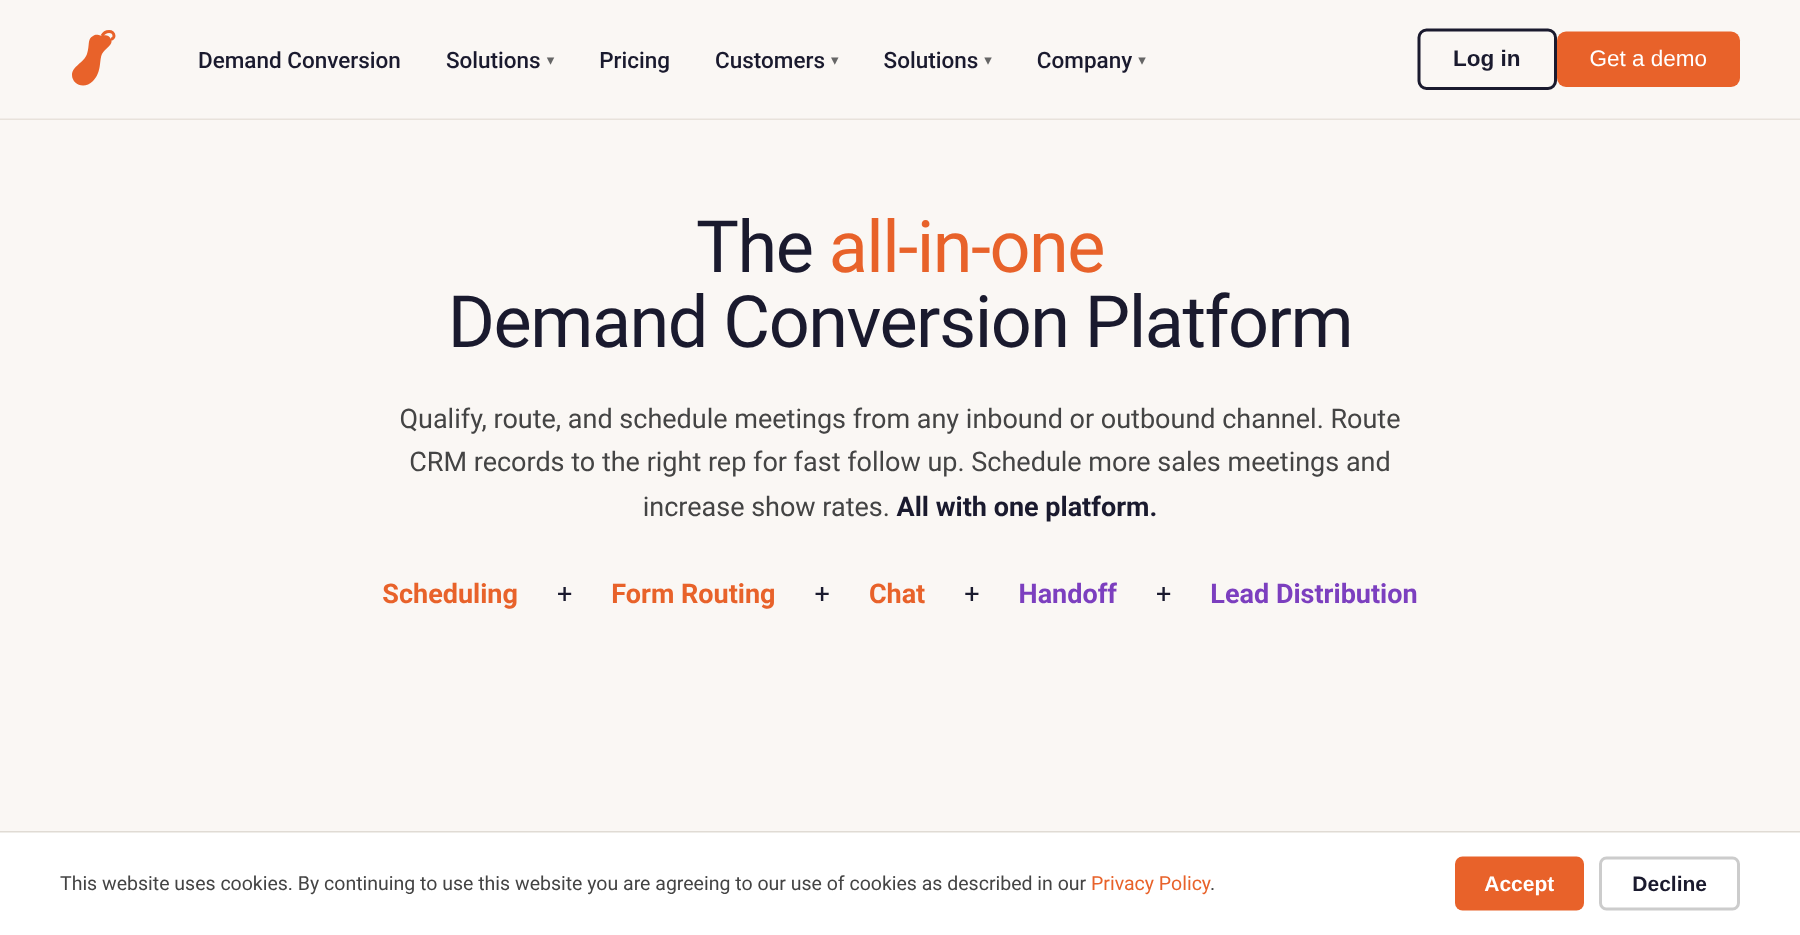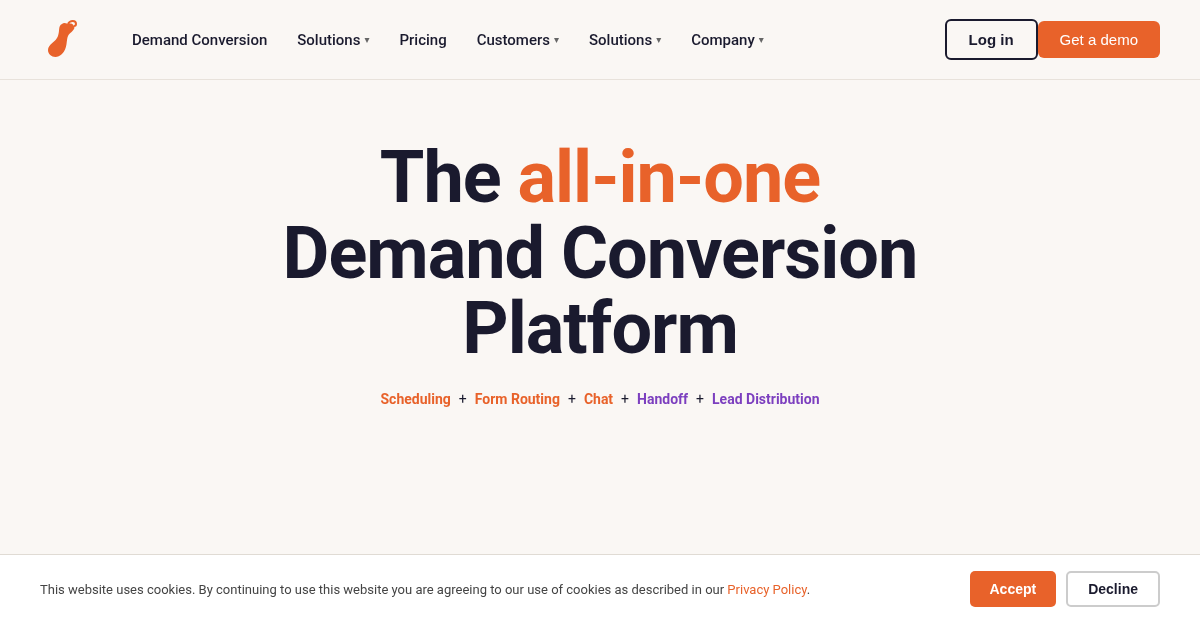--- a/index.html
+++ b/index.html
@@ -81,22 +81,22 @@
 
     
     .hero {
       display: flex;
       flex-direction: column;
       align-items: center;
       text-align: center;
       padding: 60px 40px 40px;
     }
     .hero-headline {
-      font-size: 72px;
-      font-weight: 700;
+      font-size: 48px;
+      font-weight: 400;
       line-height: 1.05;
       color: #1a1a2e;
       max-width: 900px;
       margin-bottom: 24px;
       letter-spacing: -1px;
     }
     .hero-headline .accent {
       color: #e8622a;
     }
     .hero-sub {
@@ -106,22 +106,22 @@
       line-height: 1.65;
       margin-bottom: 32px;
     }
     .hero-sub strong {
       color: #1a1a2e;
       font-weight: 700;
     }
     .hero-features {
       display: flex;
       align-items: center;
-      gap: 8px;
-      font-size: 14px;
+      gap: 26px;
+      font-size: 18px;
       font-weight: 700;
       flex-wrap: wrap;
       justify-content: flex-end;
     }
     .feat-scheduling { color: #e8622a; }
     .feat-form-routing { color: #e8622a; }
     .feat-chat { color: #e8622a; }
     .feat-handoff { color: #7c3fbf; }
     .feat-lead-dist { color: #7c3fbf; }
     .feat-plus { color: #1a1a2e; font-weight: 400; }
@@ -213,20 +213,23 @@
     <button class="btn-login">Log in</button>
     <button class="btn-demo">Get a demo</button>
   </div>
 </nav>
 
 <section class="hero">
   <h1 class="hero-headline">
     <span>The </span><span class="accent">all-in-one</span><br>
     <span>Demand Conversion Platform</span>
   </h1>
+  <p class="hero-sub">
+    <span>Qualify, route, and schedule meetings from any inbound or outbound channel. Route CRM records to the right rep for fast follow up. Schedule more sales meetings and increase show rates.</span> <strong>All with one platform.</strong>
+  </p>
   <div class="hero-features">
     <span class="feat-scheduling">Scheduling</span>
     <span class="feat-plus">+</span>
     <span class="feat-form-routing">Form Routing</span>
     <span class="feat-plus">+</span>
     <span class="feat-chat">Chat</span>
     <span class="feat-plus">+</span>
     <span class="feat-handoff">Handoff</span>
     <span class="feat-plus">+</span>
     <span class="feat-lead-dist">Lead Distribution</span>

